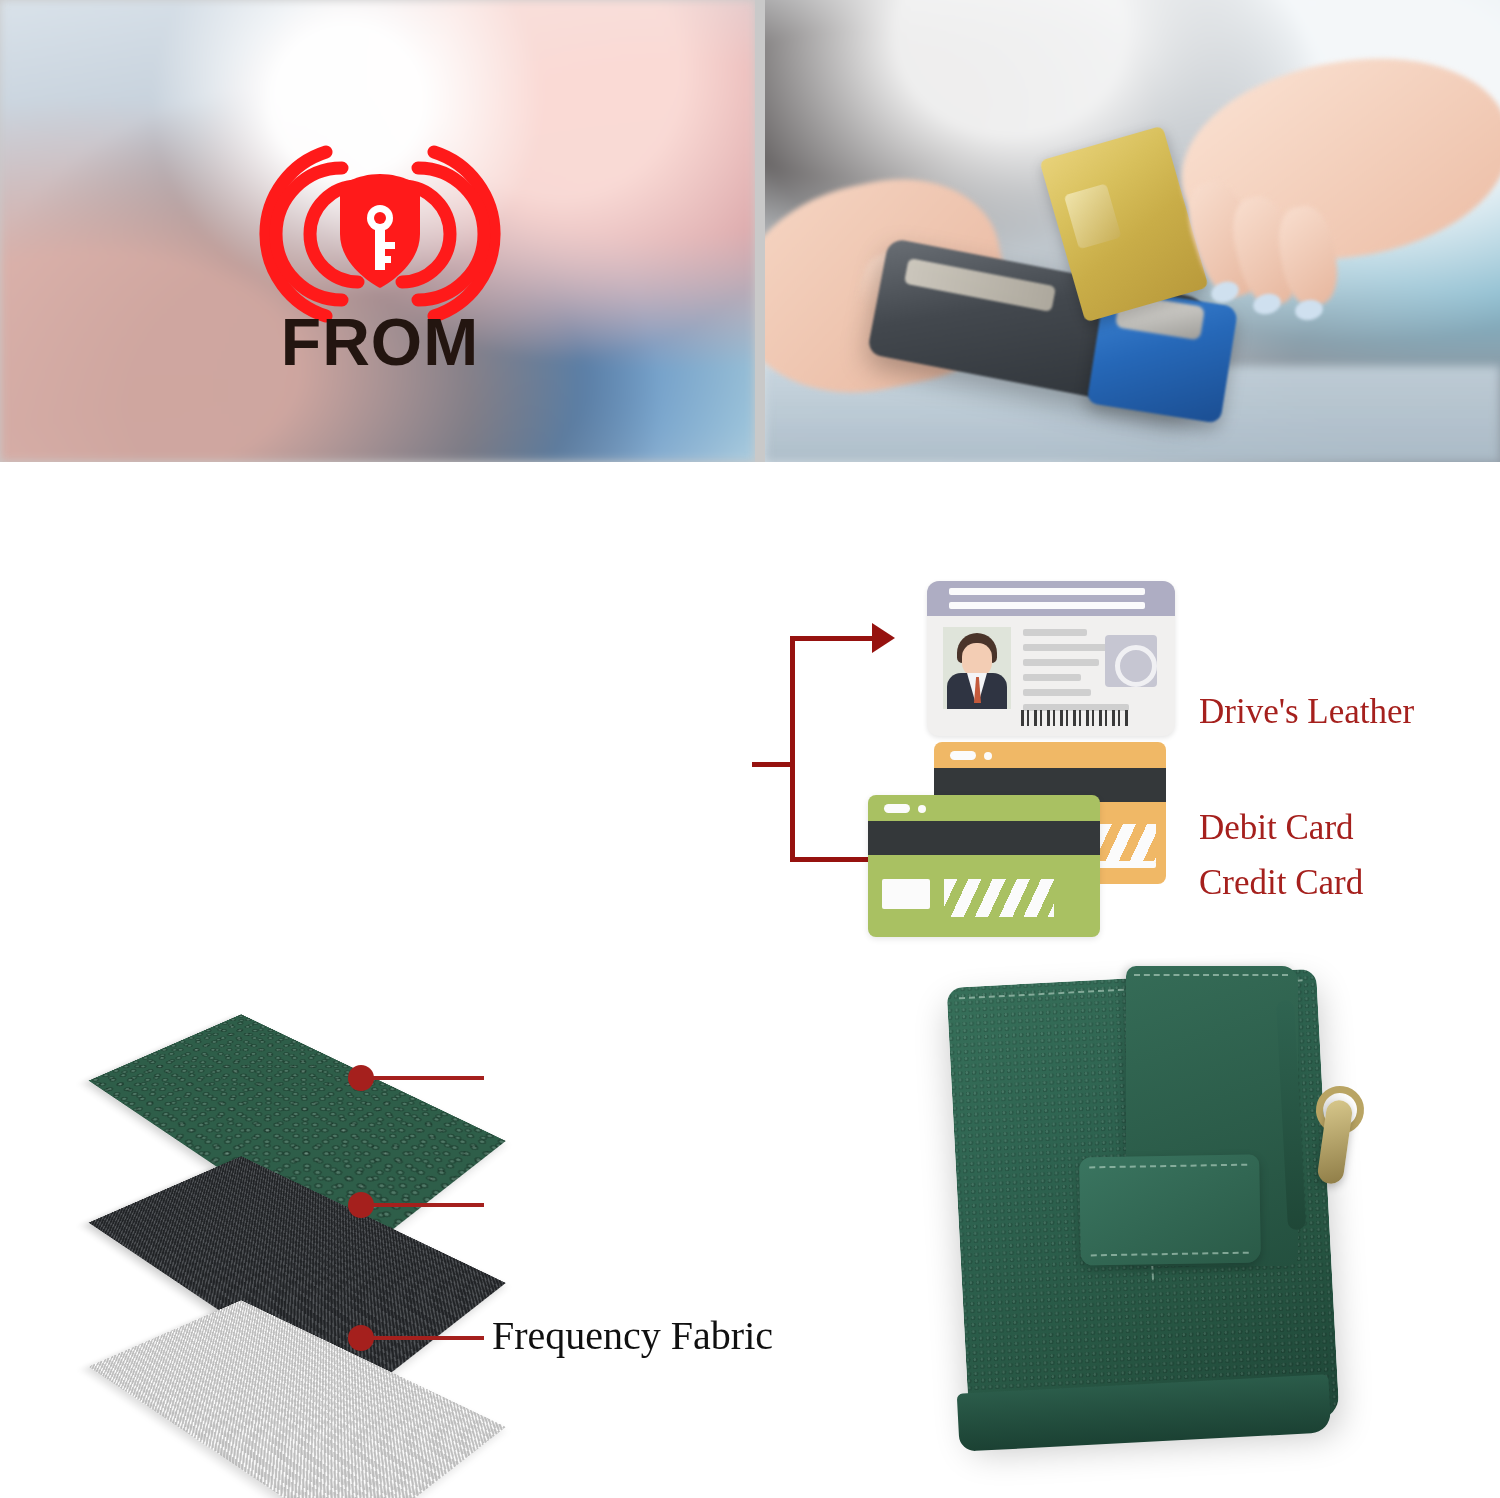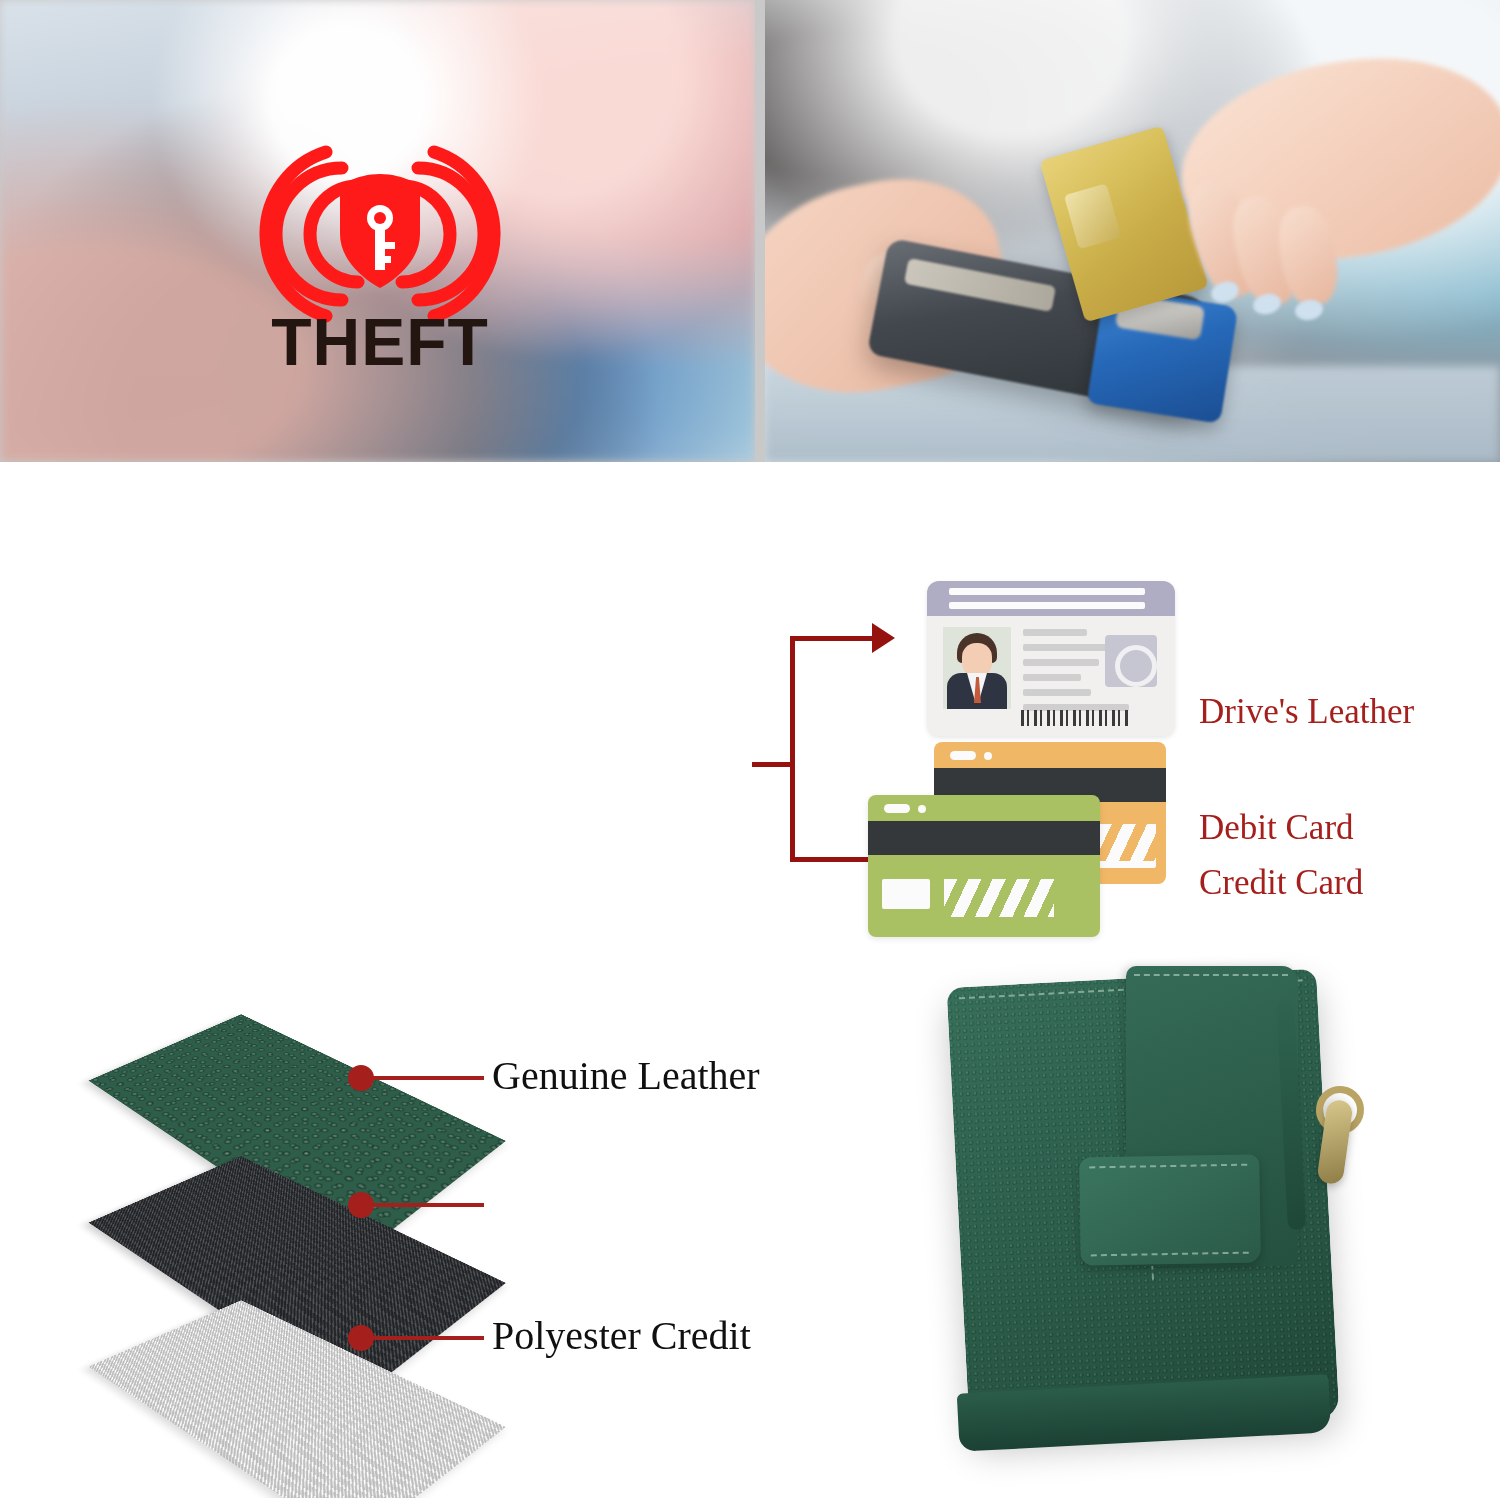--- a/index.html
+++ b/index.html
@@ -210,21 +210,21 @@
 
         <svg class="shield-wrap" viewBox="0 0 100 122">
           <path d="M50 4 C 26 4 10 16 10 16 L10 64 C10 98 50 118 50 118 C50 118 90 98 90 64 L90 16 C90 16 74 4 50 4 Z" fill="#ff1a1a"></path>
           <circle cx="50" cy="48" r="13" fill="#ffffff"></circle>
           <circle cx="50" cy="48" r="6" fill="#ff1a1a"></circle>
           <rect x="45" y="56" width="10" height="44" fill="#ffffff"></rect>
           <rect x="45" y="72" width="20" height="7" fill="#ffffff"></rect>
           <rect x="45" y="86" width="16" height="7" fill="#ffffff"></rect>
         </svg>
 
-        <div class="stop-word">THEFT</div>
+        <div class="stop-word">FROM</div>
       </div>
     </div>
 
     <div class="photo-divider"></div>
 
     <div class="photo photo-right">
       <div class="bg-right"></div>
       <div class="counter"></div>
 
       <div class="hand hand-left"></div>
@@ -303,28 +303,27 @@
   <div class="lbl lbl-dl">Drive's Leather</div>
   <div class="lbl lbl-debit">Debit Card</div>
   <div class="lbl lbl-credit">Credit Card</div>
 
   <div class="layer layer-1"></div>
   <div class="layer layer-2"></div>
   <div class="layer layer-3"></div>
 
   <div class="leader-dot" style="left:348px;top:1065px;"></div>
   <div class="leader" style="left:368px;top:1076px;width:116px;"></div>
-  <div class="mat-lbl" style="left:492px;top:1052px;">Genuine Leather</div>
 
   <div class="leader-dot" style="left:348px;top:1192px;"></div>
   <div class="leader" style="left:368px;top:1203px;width:116px;"></div>
 
   <div class="leader-dot" style="left:348px;top:1325px;"></div>
   <div class="leader" style="left:368px;top:1336px;width:116px;"></div>
-  <div class="mat-lbl" style="left:492px;top:1312px;">Polyester Credit</div>
+  <div class="mat-lbl" style="left:492px;top:1312px;">Frequency Fabric</div>
 
   <div class="wallet-wrap">
     <div class="wallet">
       <div class="stitch" style="left:12px;top:10px;width:344px;"></div>
       <div class="stitch-v" style="left:190px;top:12px;height:290px;"></div>
     </div>
     <div class="wallet-flap">
       <div class="stitch" style="left:8px;top:8px;width:154px;"></div>
     </div>
     <div class="wallet-tab">

